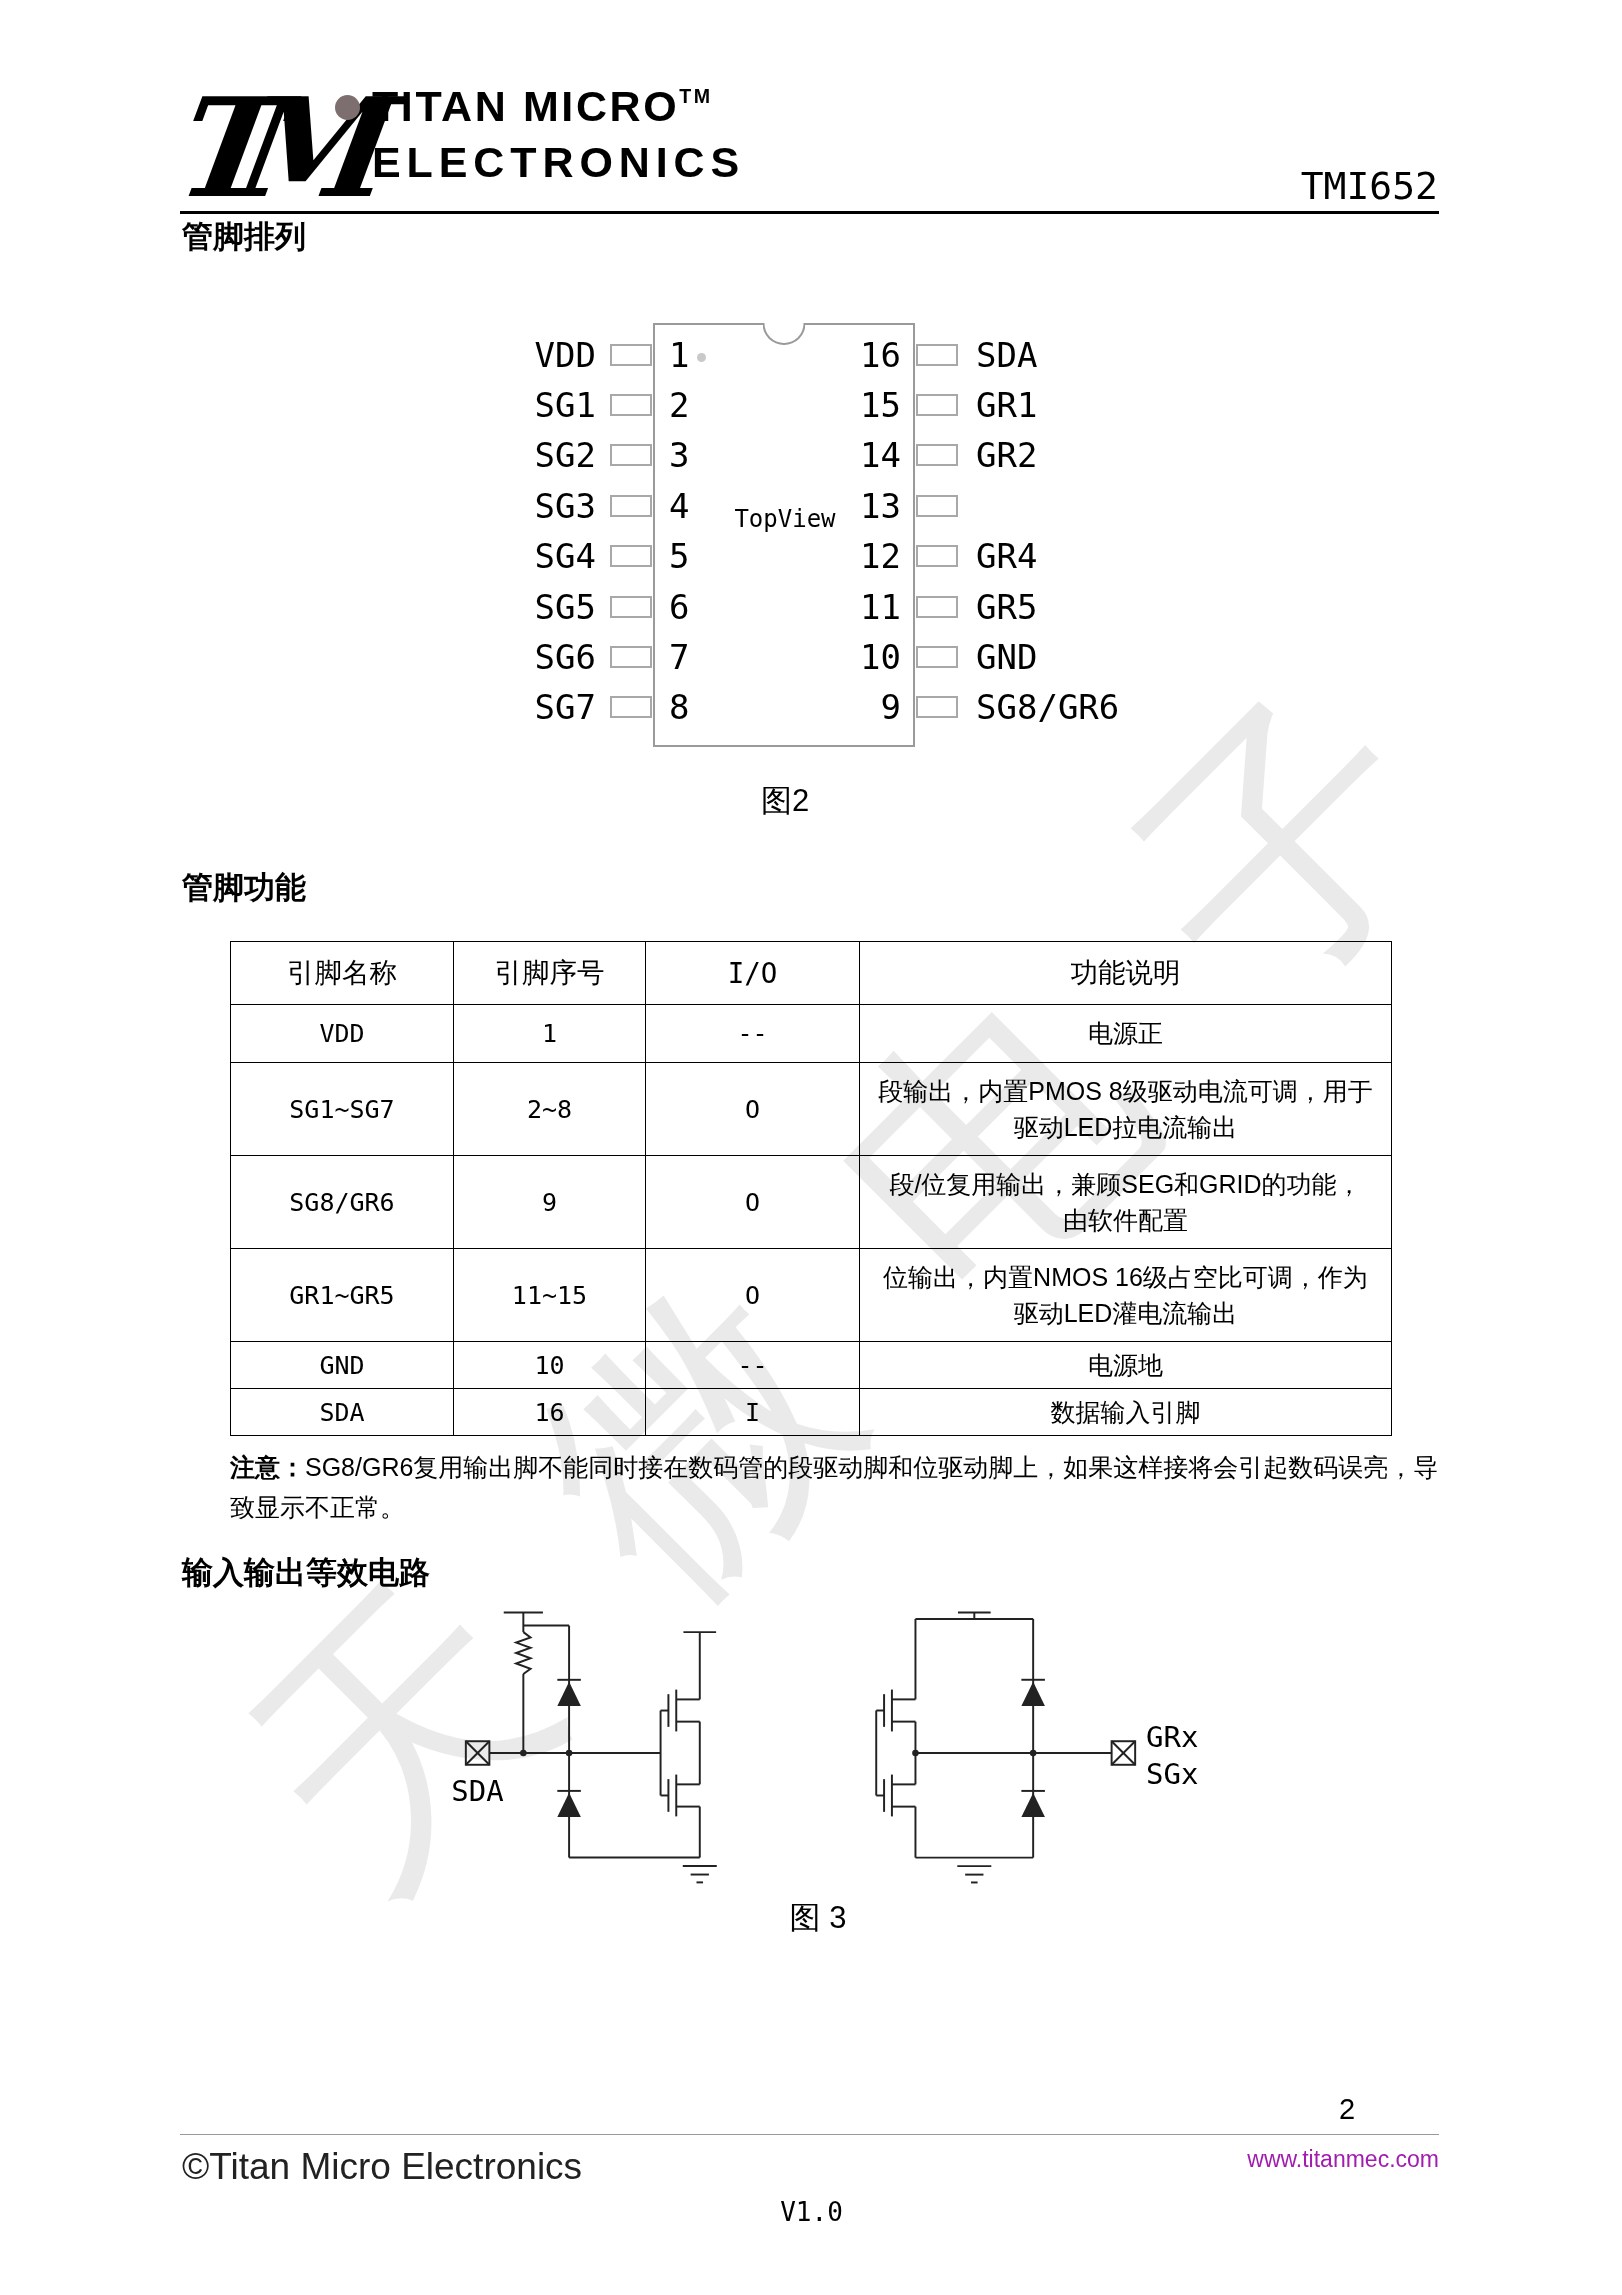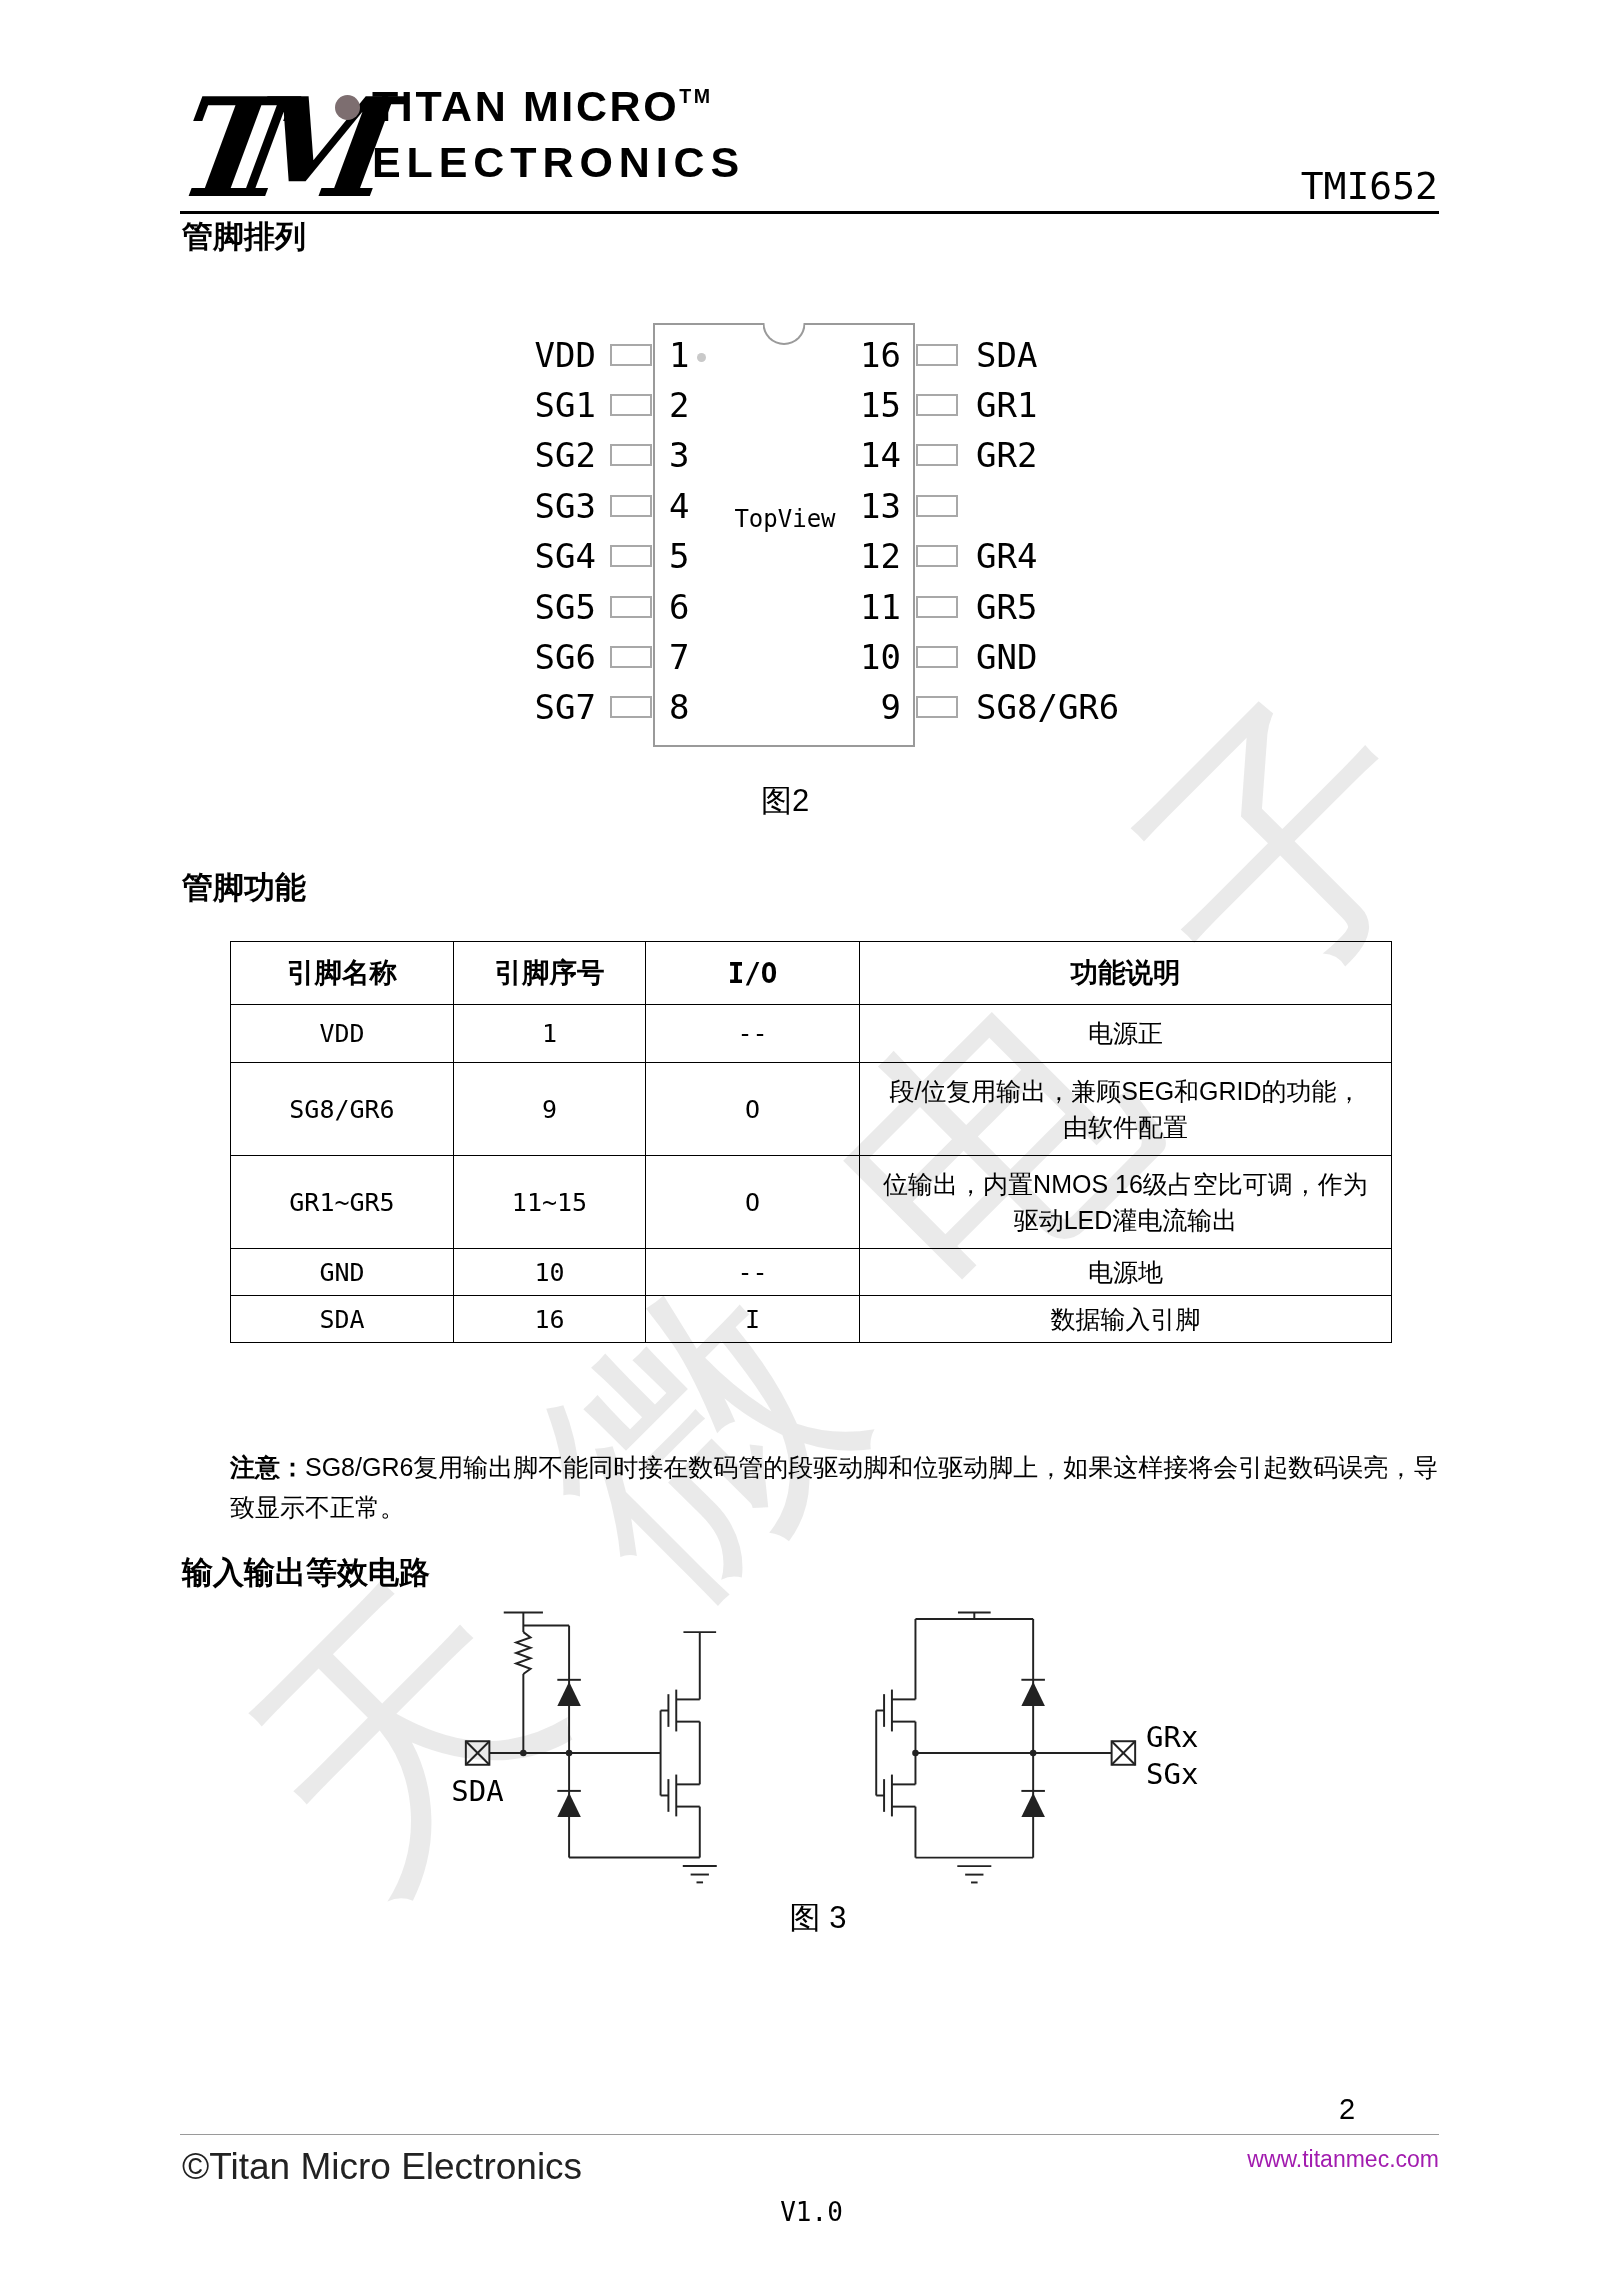--- a/index.html
+++ b/index.html
@@ -42,21 +42,21 @@
   .pnum-l{position:absolute;left:669px;width:59px;text-align:left;font-size:34px;line-height:50px}
   .pnum-r{position:absolute;left:841px;width:60px;text-align:right;font-size:34px;line-height:50px}
   .pbox-r{position:absolute;left:916px;top:13.7px;width:42px;height:22px;border:2px solid #a8a8a8;background:#fff}
   .pname-r{position:absolute;left:976px;width:307px;text-align:left;font-size:34px;line-height:50px}
   .topview{position:absolute;left:654px;top:505px;width:262px;text-align:center;font-size:24px;z-index:2}
   .fig-cap{position:absolute;font-size:31px;text-align:center;z-index:1}
 
   
   .pin-table{position:absolute;left:230px;top:941px;width:1162px;border-collapse:collapse;z-index:1;table-layout:fixed}
   .pin-table th,.pin-table td{border:1.3px solid #000;text-align:center;vertical-align:middle;background:transparent}
-  .pin-table th{font-size:27.5px;font-weight:bold}
+  .pin-table th{font-size:27.5px;font-weight:normal}
   .pin-table td{font-size:25px}
   .pin-table td.desc{line-height:1.45;padding:3.9px 17px}
   tr.rh{height:63px} tr.r1{height:58px} tr.r2{height:93px} tr.r3{height:93px}
   tr.r4{height:93px} tr.r5{height:47px} tr.r6{height:47px}
 
   .note{position:absolute;left:230px;top:1447px;width:1213px;font-size:25px;line-height:1.6;z-index:1}
   .note .note-label{font-weight:bold}
 
   
   .ckt{position:absolute;z-index:1}
@@ -177,20 +177,26 @@
       <th class="mono">I/O</th>
       <th>功能说明</th>
     </tr>
   </thead>
   <tbody>
     <tr class="r1">
       <td class="mono">VDD</td>
       <td class="mono">1</td>
       <td class="mono">--</td>
       <td class="desc">电源正</td>
+    </tr>
+    <tr class="r2">
+      <td class="mono">SG1~SG7</td>
+      <td class="mono">2~8</td>
+      <td class="mono">O</td>
+      <td class="desc">段输出，内置PMOS 8级驱动电流可调，用于驱动LED拉电流输出</td>
     </tr>
     <tr class="r3">
       <td class="mono">SG8/GR6</td>
       <td class="mono">9</td>
       <td class="mono">O</td>
       <td class="desc">段/位复用输出，兼顾SEG和GRID的功能，由软件配置</td>
     </tr>
     <tr class="r4">
       <td class="mono">GR1~GR5</td>
       <td class="mono">11~15</td>

